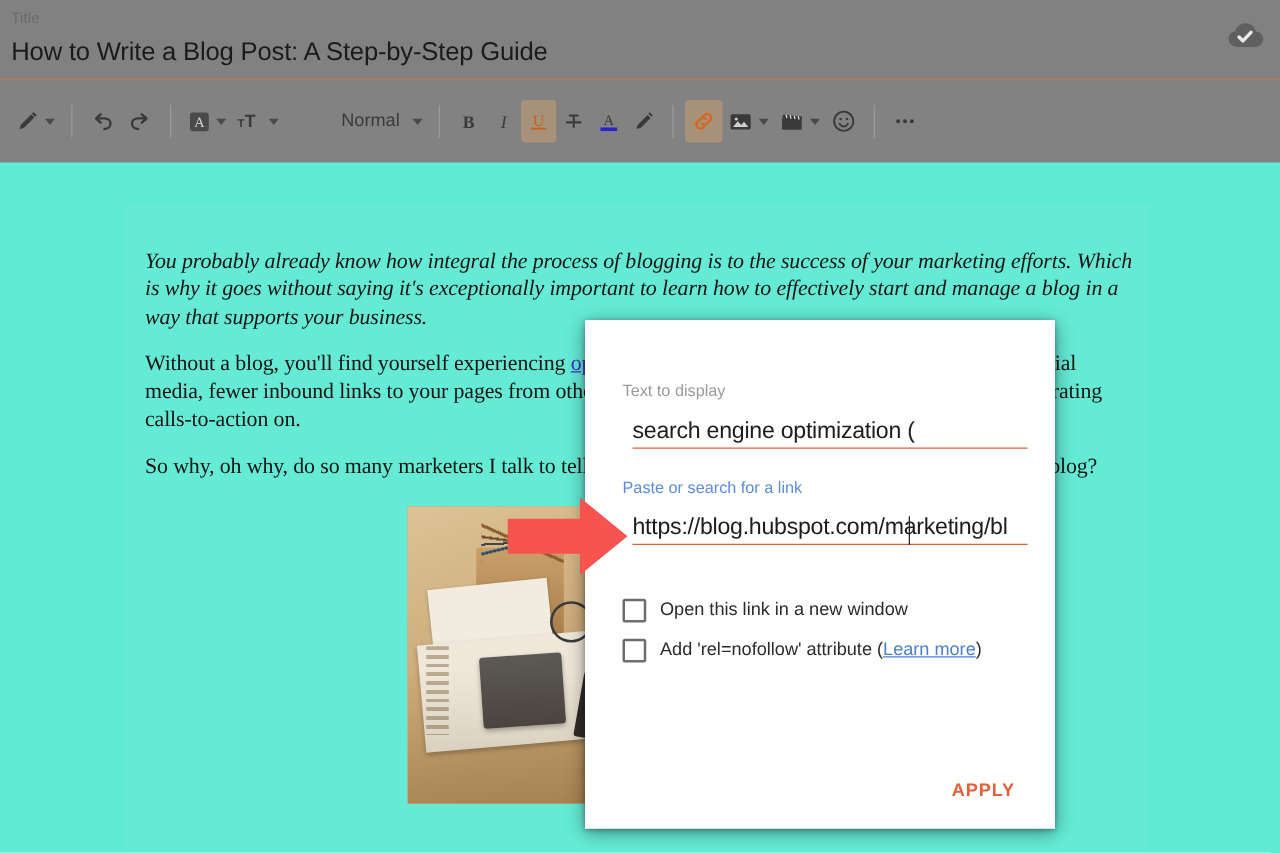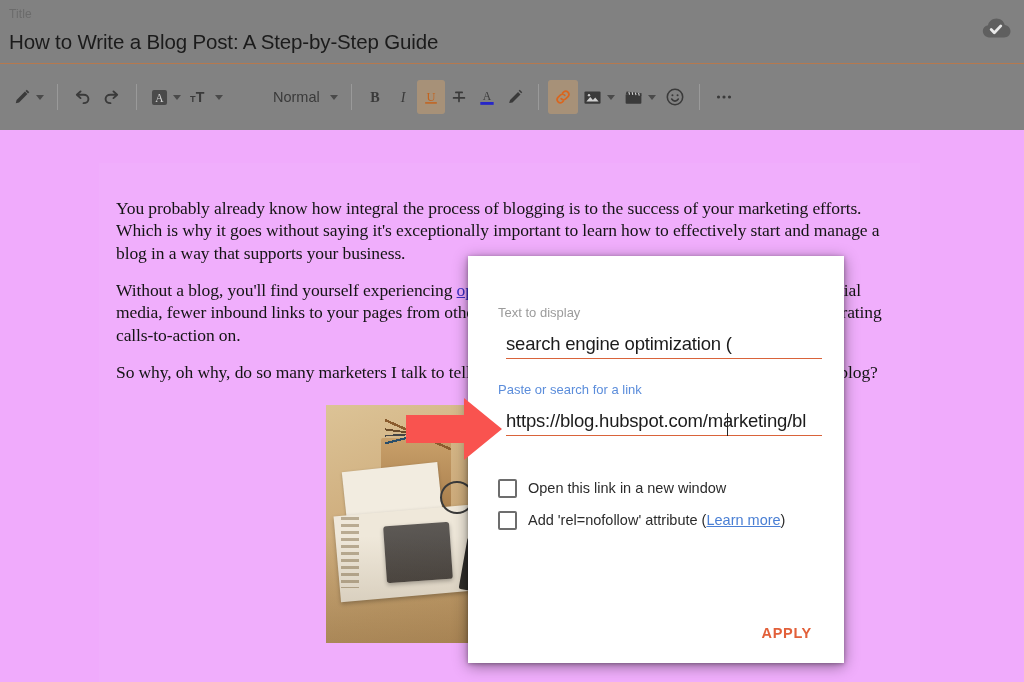--- a/index.html
+++ b/index.html
@@ -8,21 +8,21 @@
     margin: 0; padding: 0;
     width: 1024px; height: 682px;
     overflow: hidden;
     font-family: "Liberation Sans", sans-serif;
   }
 
   
   #screen {
     position: relative;
     width: 1024px; height: 682px;
-    background: #f0abfc;          
+    background: #5eead4;          
     overflow: hidden;
   }
 
   
   #header {
     position: absolute; left: 0; top: 0;
     width: 1024px; height: 64px;
     background: #818181;
     border-bottom: 1.5px solid #b5794f;
   }
@@ -97,21 +97,21 @@
     background: rgba(255,255,255,.045);
   }
   .para {
     position: absolute;
     font-family: "Liberation Serif", serif;
     font-size: 17.5px;
     line-height: 22.5px;
     color: #141414;
     letter-spacing: -.1px;
   }
-  #para1 { left: 17px; top: 16px; width: 790px; }
+  #para1 { left: 17px; top: 16px; width: 790px; font-style: italic; }
   #para2 { left: 17px; top: 98px; width: 790px; }
   #para3 { left: 17px; top: 180px; width: 790px; }
   .doclink {
     color: #3b2ec4;
     text-decoration: underline;
   }
 
   
   #doc-photo {
     position: absolute;

